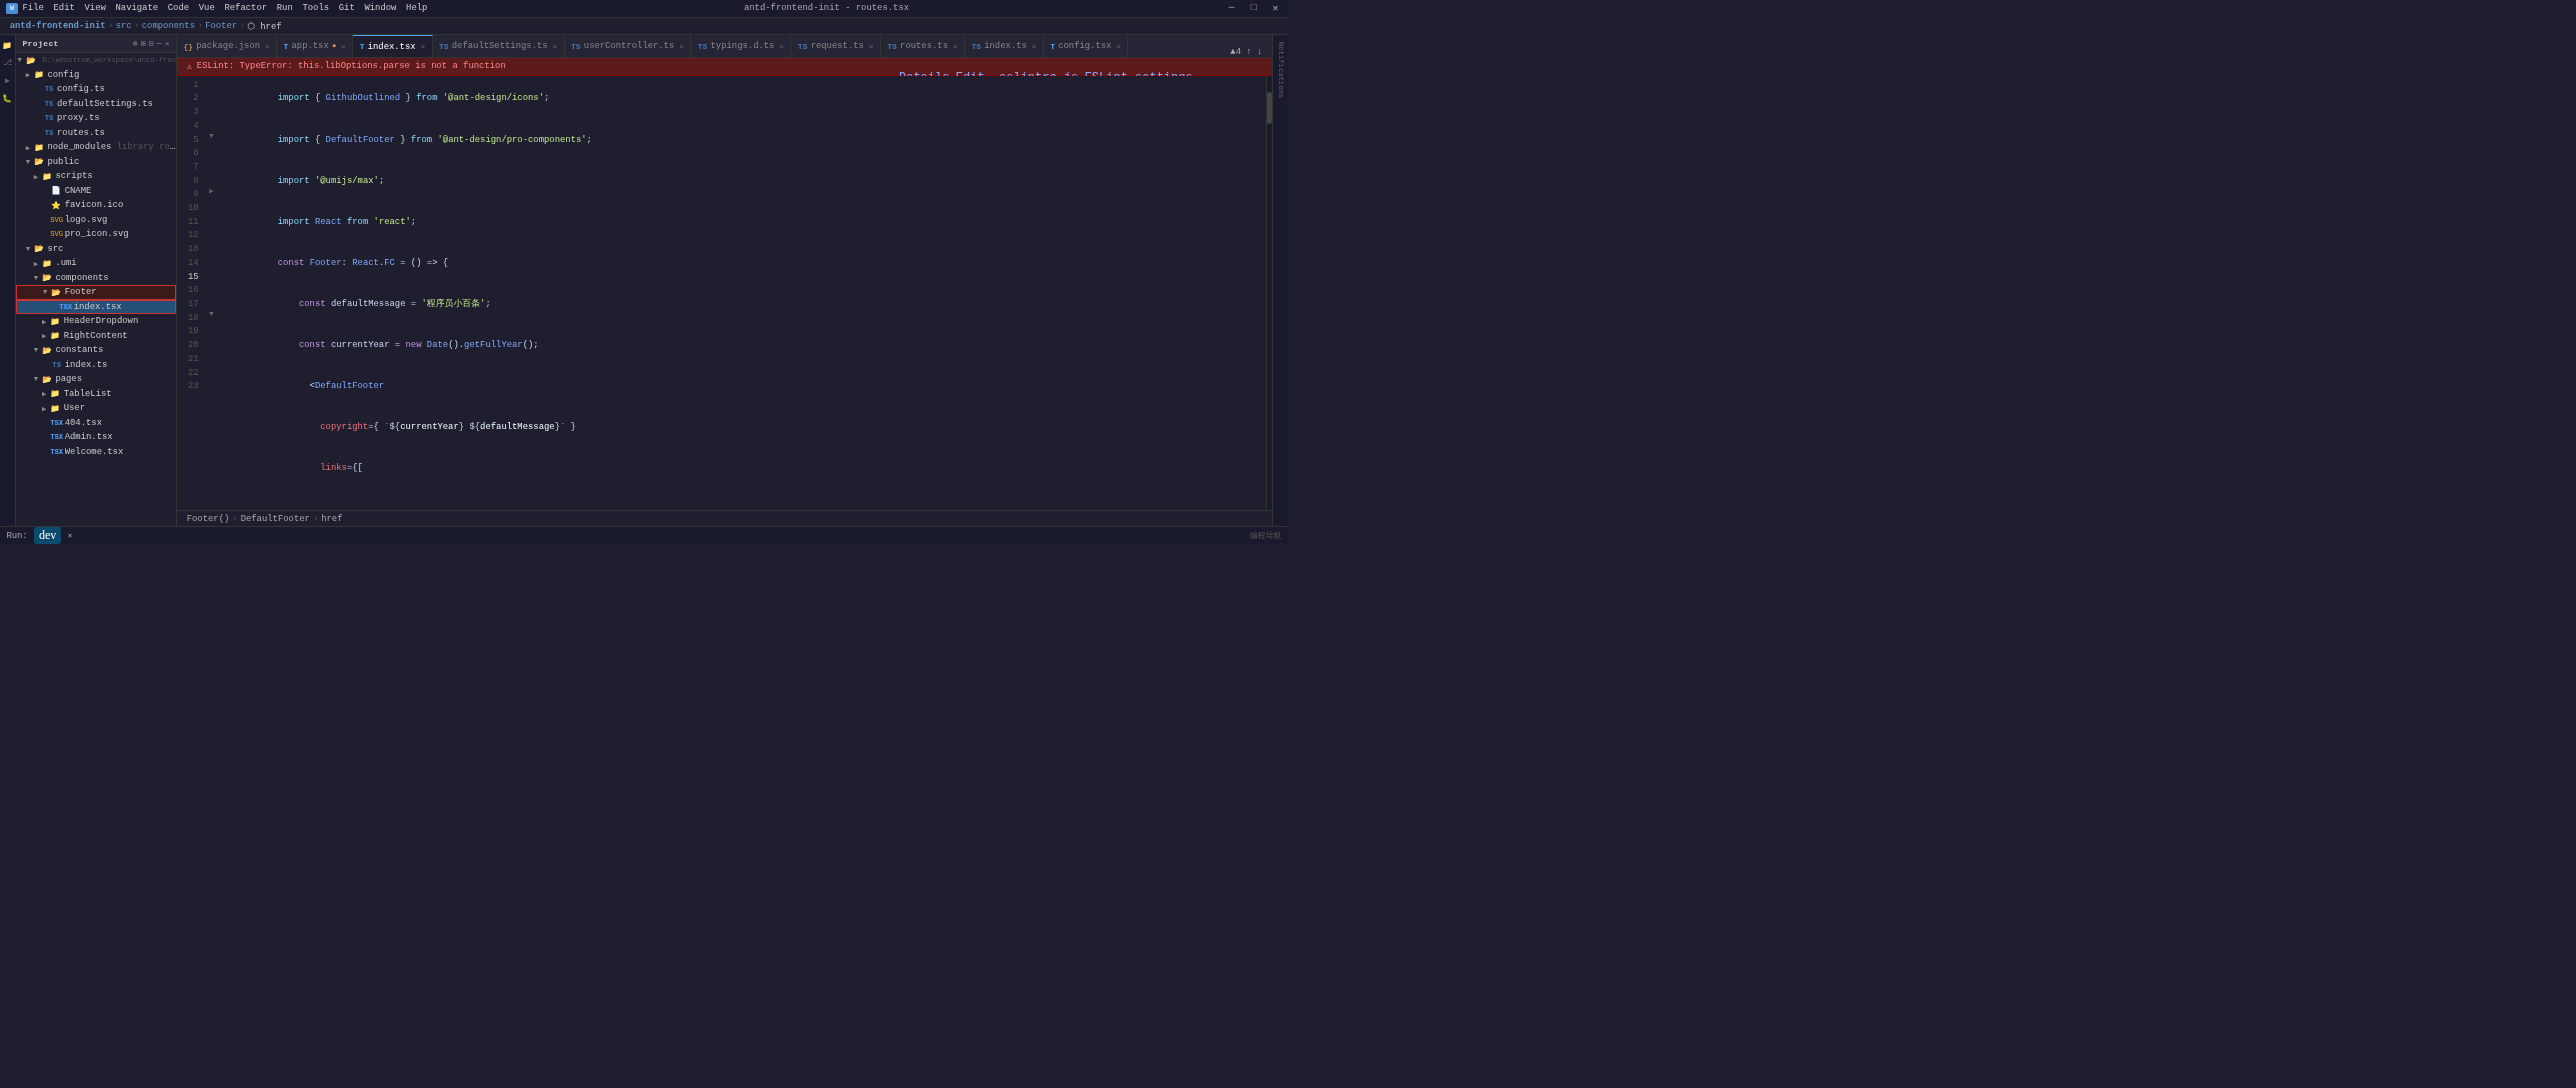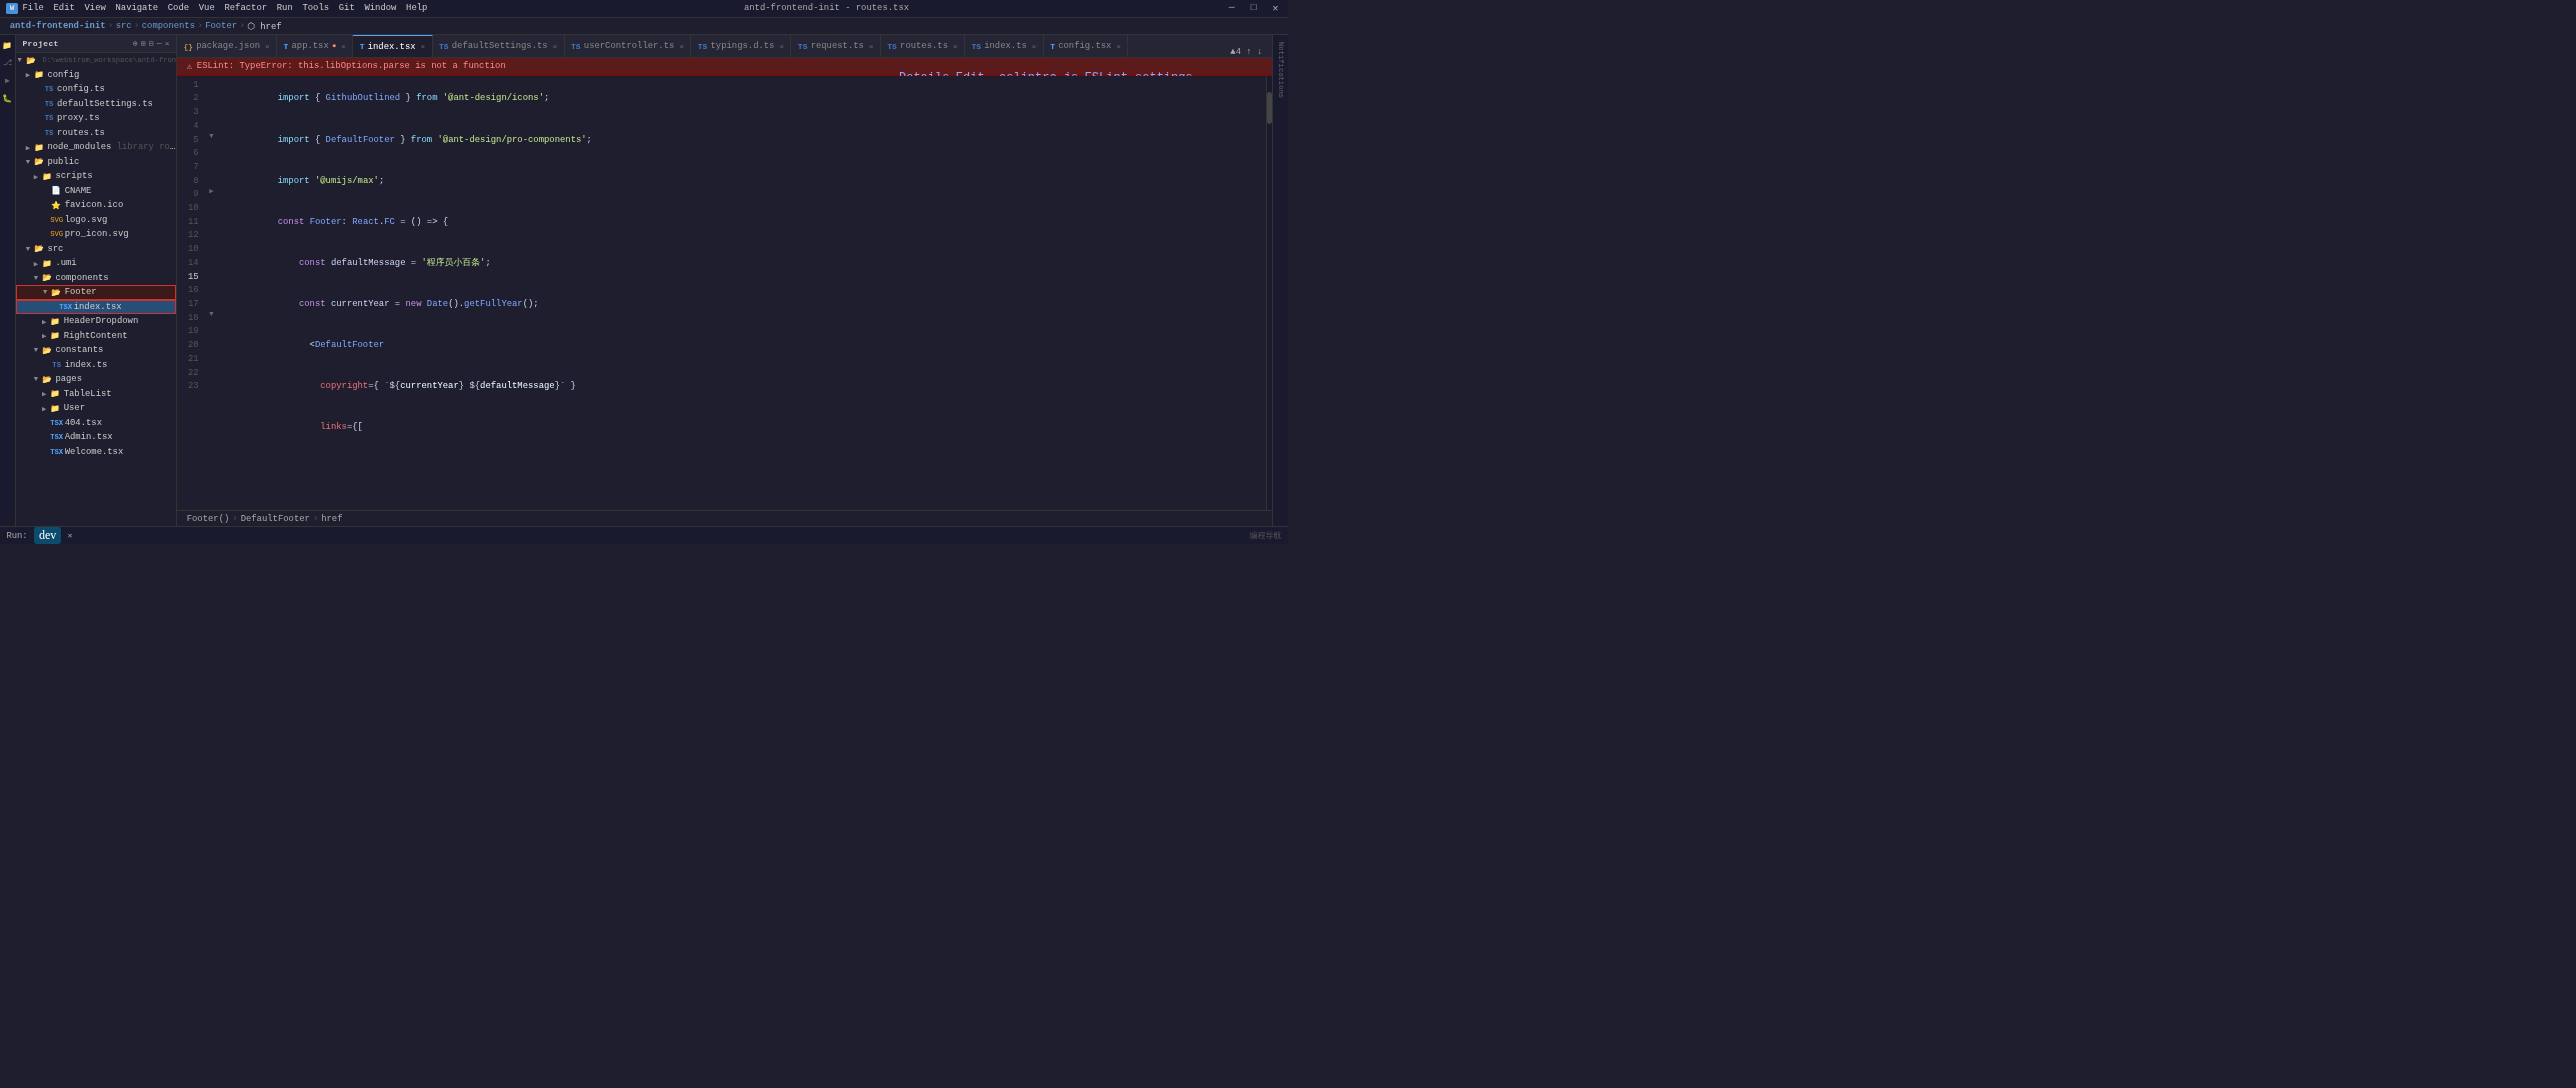--- a/index.html
+++ b/index.html
@@ -623,20 +623,23 @@
         </div>
 
         <div class="code-line">
           <span class="kw2">import</span><span class="plain"> { </span><span class="type">DefaultFooter</span><span class="plain"> } </span><span class="kw2">from</span><span class="plain"> </span><span class="str">'@ant-design/pro-components'</span><span class="plain">;</span>
         </div>
 
         <div class="code-line">
           <span class="kw2">import</span><span class="plain"> </span><span class="str">'@umijs/max'</span><span class="plain">;</span>
         </div>
 
+        <div class="code-line">
+          <span class="kw2">import</span><span class="plain"> </span><span class="type">React</span><span class="plain"> </span><span class="kw2">from</span><span class="plain"> </span><span class="str">'react'</span><span class="plain">;</span>
+        </div>
 
         <div class="code-line">
           <span class="kw">const</span><span class="plain"> </span><span class="type">Footer</span><span class="plain">: </span><span class="type">React</span><span class="plain">.</span><span class="type">FC</span><span class="plain"> = () =&gt; {</span>
         </div>
 
         <div class="code-line">
           <span class="plain">    </span><span class="kw">const</span><span class="plain"> defaultMessage = </span><span class="str">'程序员小百条'</span><span class="plain">;</span>
         </div>
 
         <div class="code-line">

